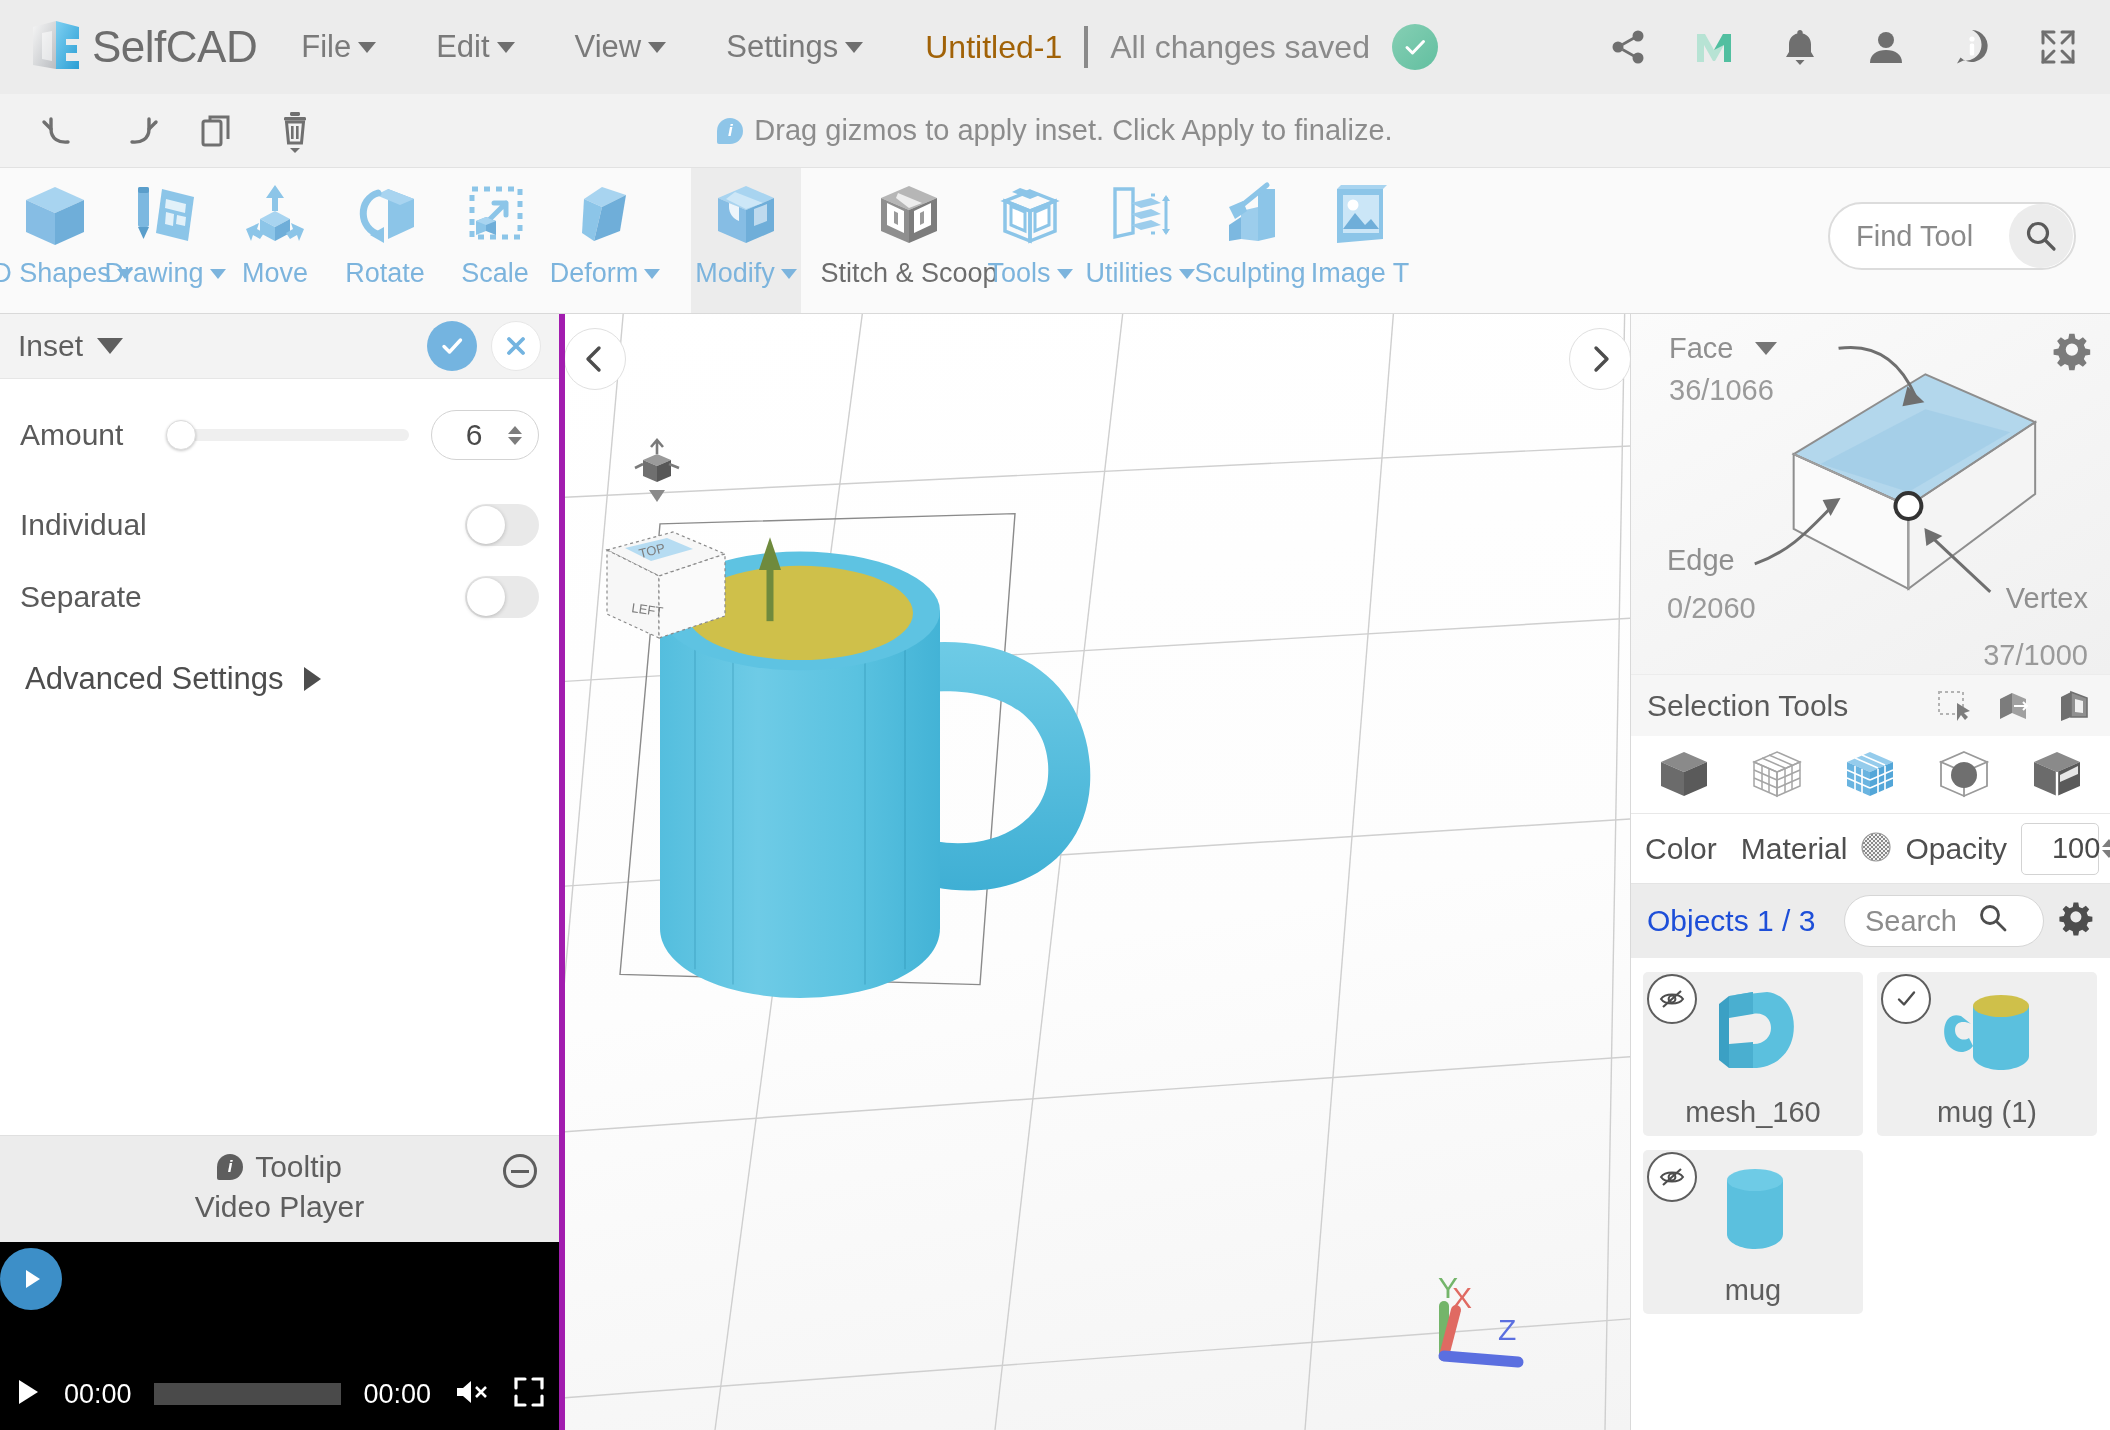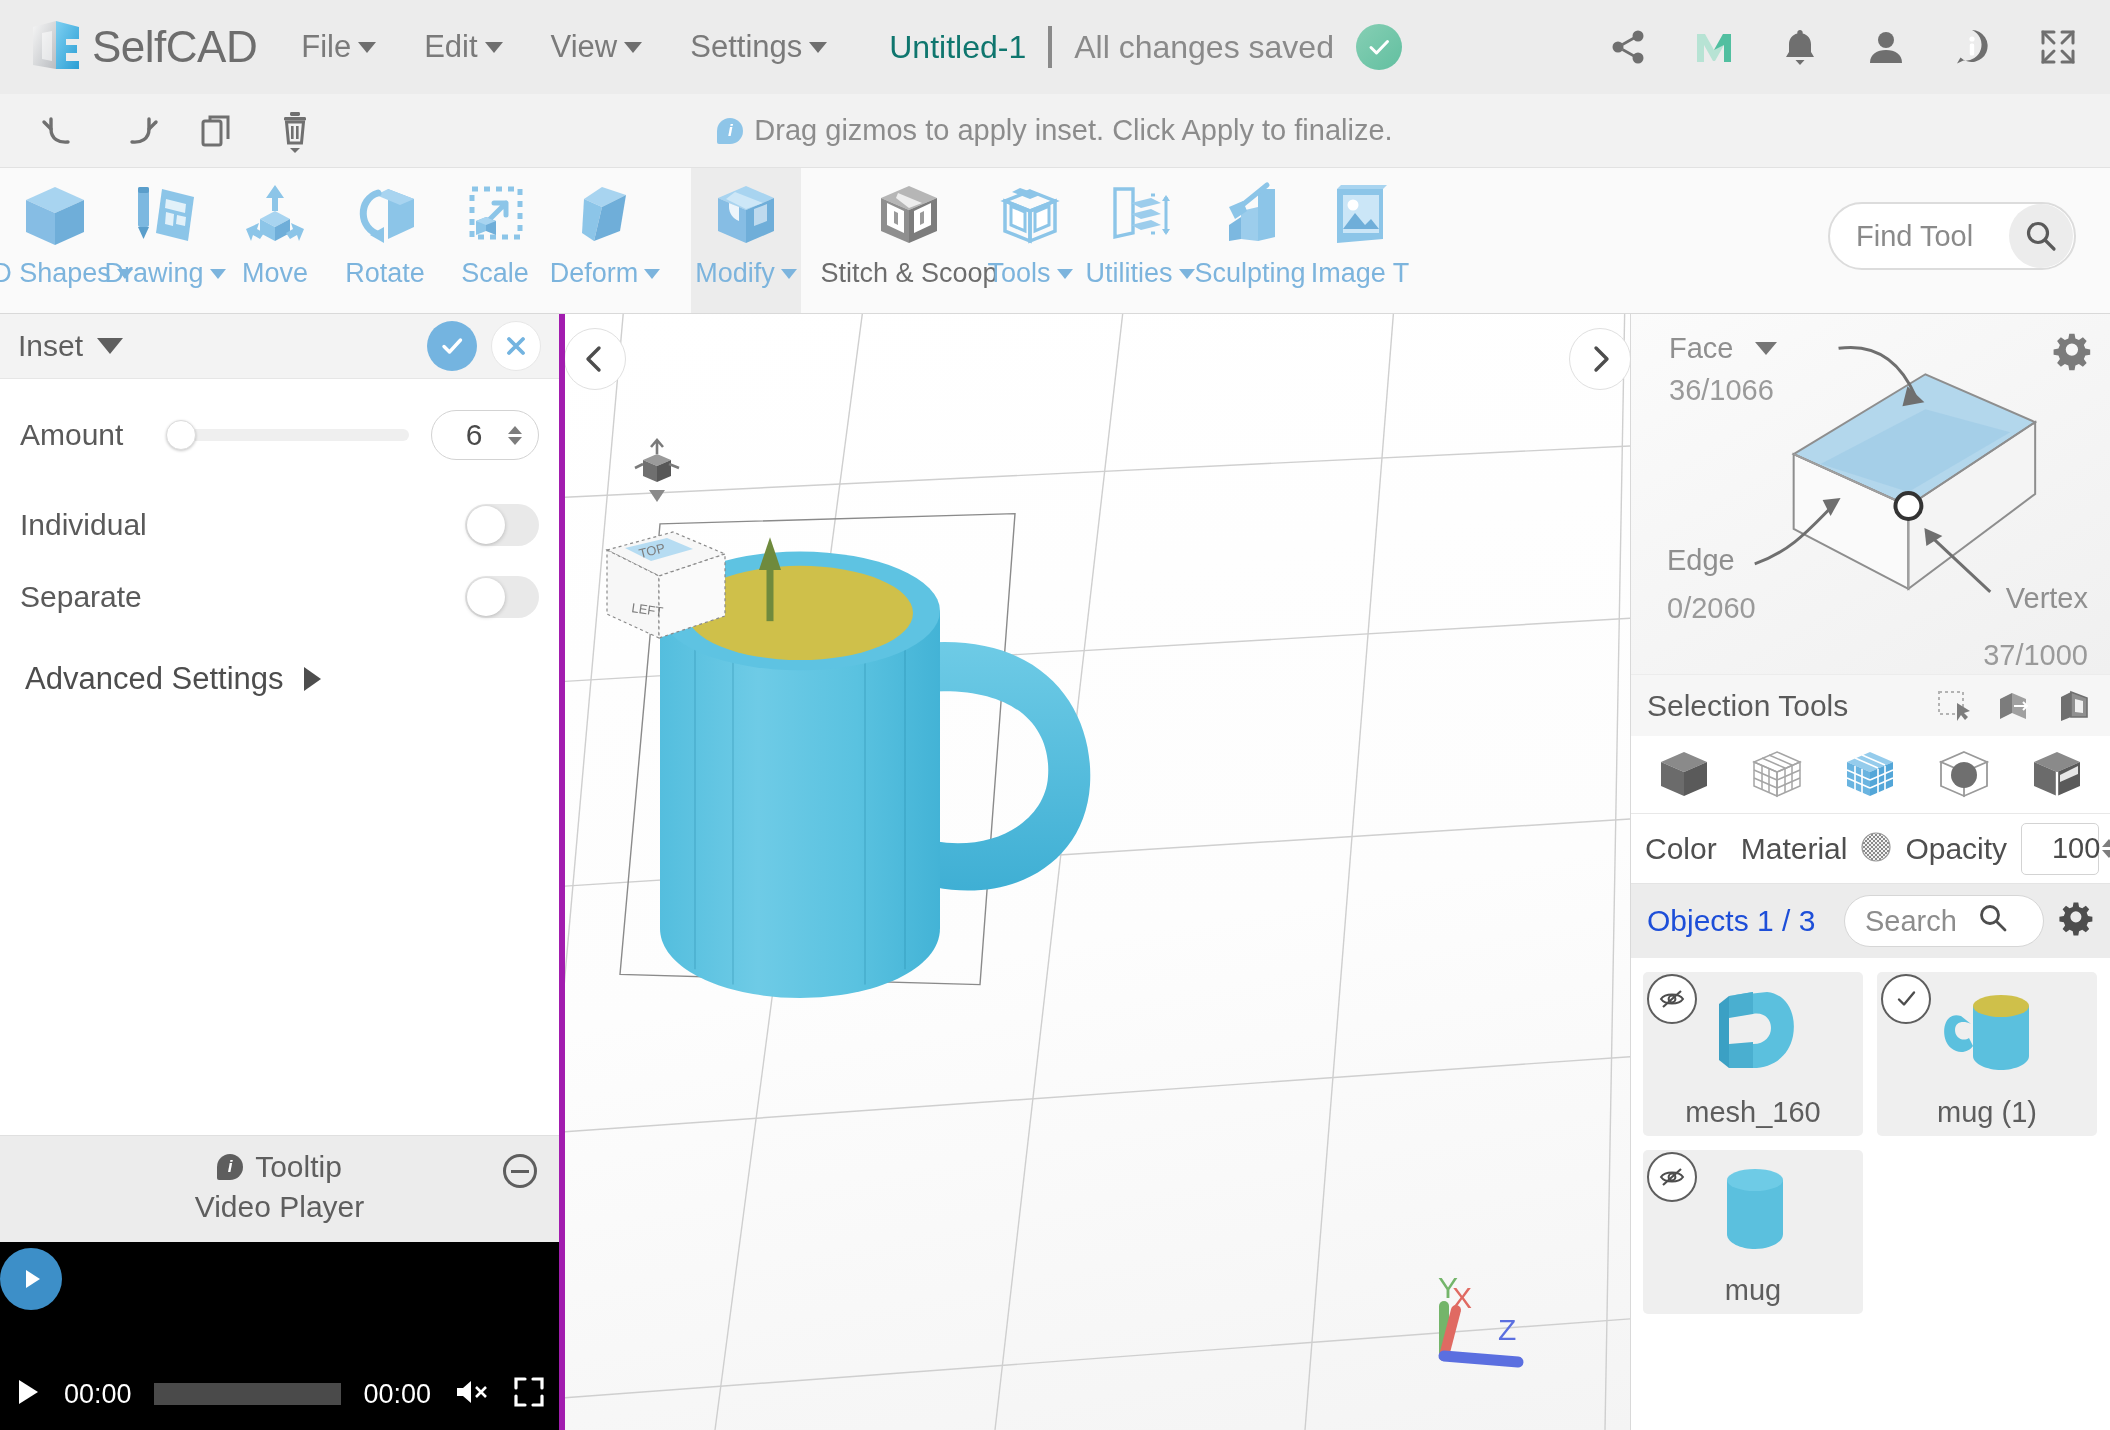--- a/index.html
+++ b/index.html
@@ -13,31 +13,31 @@
   .app { width: 2110px; height: 1430px; display: flex; flex-direction: column; }
 
   
   .topbar {
     height: 94px; background: #ececec; display: flex; align-items: center;
     padding: 0 30px; flex: 0 0 94px; position: relative;
   }
   .logo-wrap { display: flex; align-items: center; gap: 10px; margin-right: 44px; }
   .logo-mark { width: 52px; height: 56px; position: relative; }
   .logo-text { font-size: 44px; color: #6d6d6d; letter-spacing: -0.5px; font-weight: 400; }
-  .menu { display: flex; align-items: center; gap: 48px; }
+  .menu { display: flex; align-items: center; gap: 60px; }
   .menu-item {
     font-size: 31px; color: #7a7a7a; display: flex; align-items: center; gap: 7px;
     cursor: pointer; white-space: nowrap;
   }
   .caret-dn {
     width: 0; height: 0; border-left: 9px solid transparent; border-right: 9px solid transparent;
     border-top: 11px solid #6f6f6f; display: inline-block;
   }
   .doc-area { display: flex; align-items: center; margin-left: 62px; gap: 0; }
-  .doc-title { font-size: 32px; color: #0f766e; }
+  .doc-title { font-size: 32px; color: #a16207; }
   .doc-sep { width: 4px; height: 42px; background: #8a8a8a; margin: 0 22px; }
   .doc-status { font-size: 32px; color: #8a8a8a; }
   .saved-badge {
     width: 46px; height: 46px; border-radius: 50%;
     background: linear-gradient(135deg,#86cfb4,#62bfa0);
     margin-left: 22px; display: flex; align-items: center; justify-content: center;
   }
   .topbar-right {
     position: absolute; right: 30px; top: 0; height: 94px;
     display: flex; align-items: center; gap: 42px;

